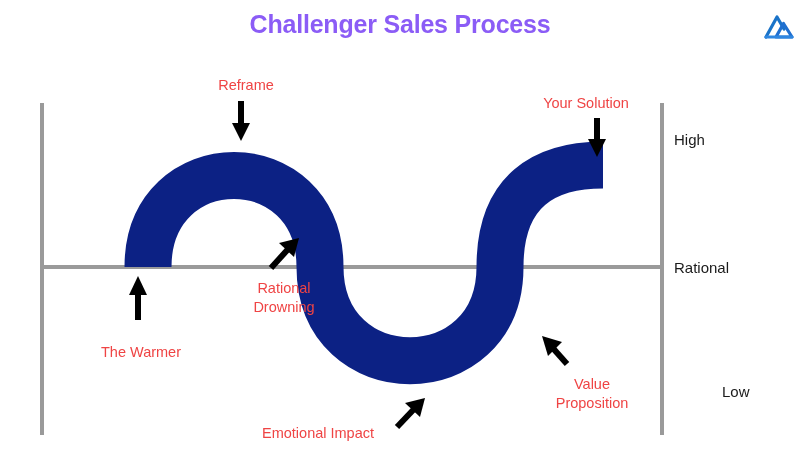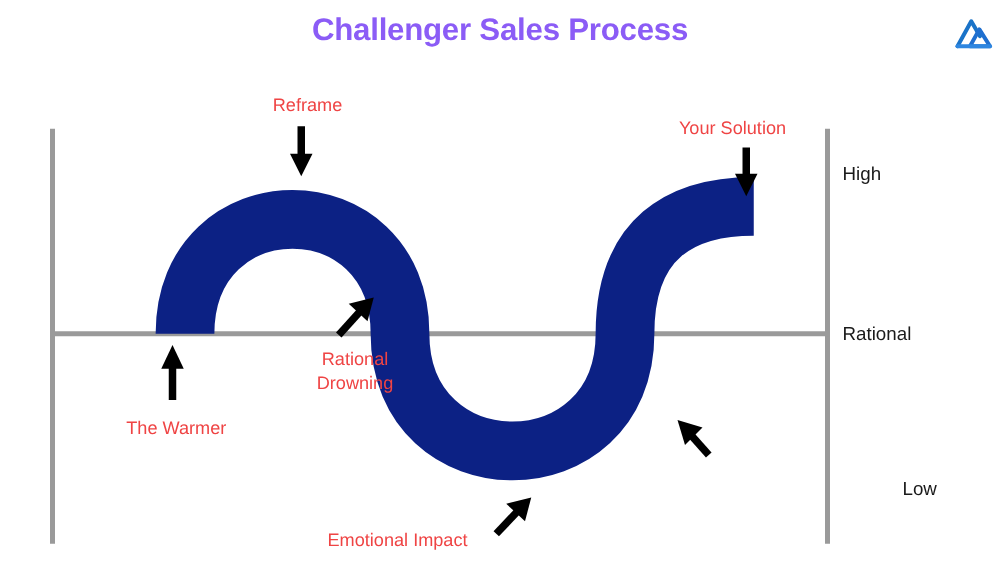--- a/index.html
+++ b/index.html
@@ -65,21 +65,21 @@
     position: absolute;
     font-size: 14.5px;
     color: #ef4444;
     line-height: 19px;
     white-space: pre-line;
     text-align: center;
   }
   .ann-reframe        { left: 206px; top: 76px;  width: 80px;  }
   .ann-your-solution  { left: 533px; top: 94px;  width: 106px; }
   .ann-rational       { left: 236px; top: 279px; width: 96px;  }
-  .ann-the-warmer     { left: 88px;  top: 334px; width: 106px; }
+  .ann-the-warmer     { left: 88px;  top: 343px; width: 106px; }
   .ann-emotional      { left: 262px; top: 424px; width: 132px; text-align: left; }
   .ann-value-prop     { left: 547px; top: 375px; width: 90px;  }
 </style>
 </head>
 <body>
 
 <div id="canvas">
 
   <div class="title">Challenger Sales Process</div>
 
@@ -144,14 +144,16 @@
   <div class="axis-label lbl-high">High</div>
   <div class="axis-label lbl-neutral">Rational</div>
   <div class="axis-label lbl-low">Low</div>
 
   <div class="ann ann-reframe">Reframe</div>
   <div class="ann ann-your-solution">Your Solution</div>
   <div class="ann ann-rational">Rational
 Drowning</div>
   <div class="ann ann-the-warmer">The Warmer</div>
   <div class="ann ann-emotional">Emotional Impact</div>
+  <div class="ann ann-value-prop">Value
+Proposition</div>
 
 </div>
 
 </body></html>

